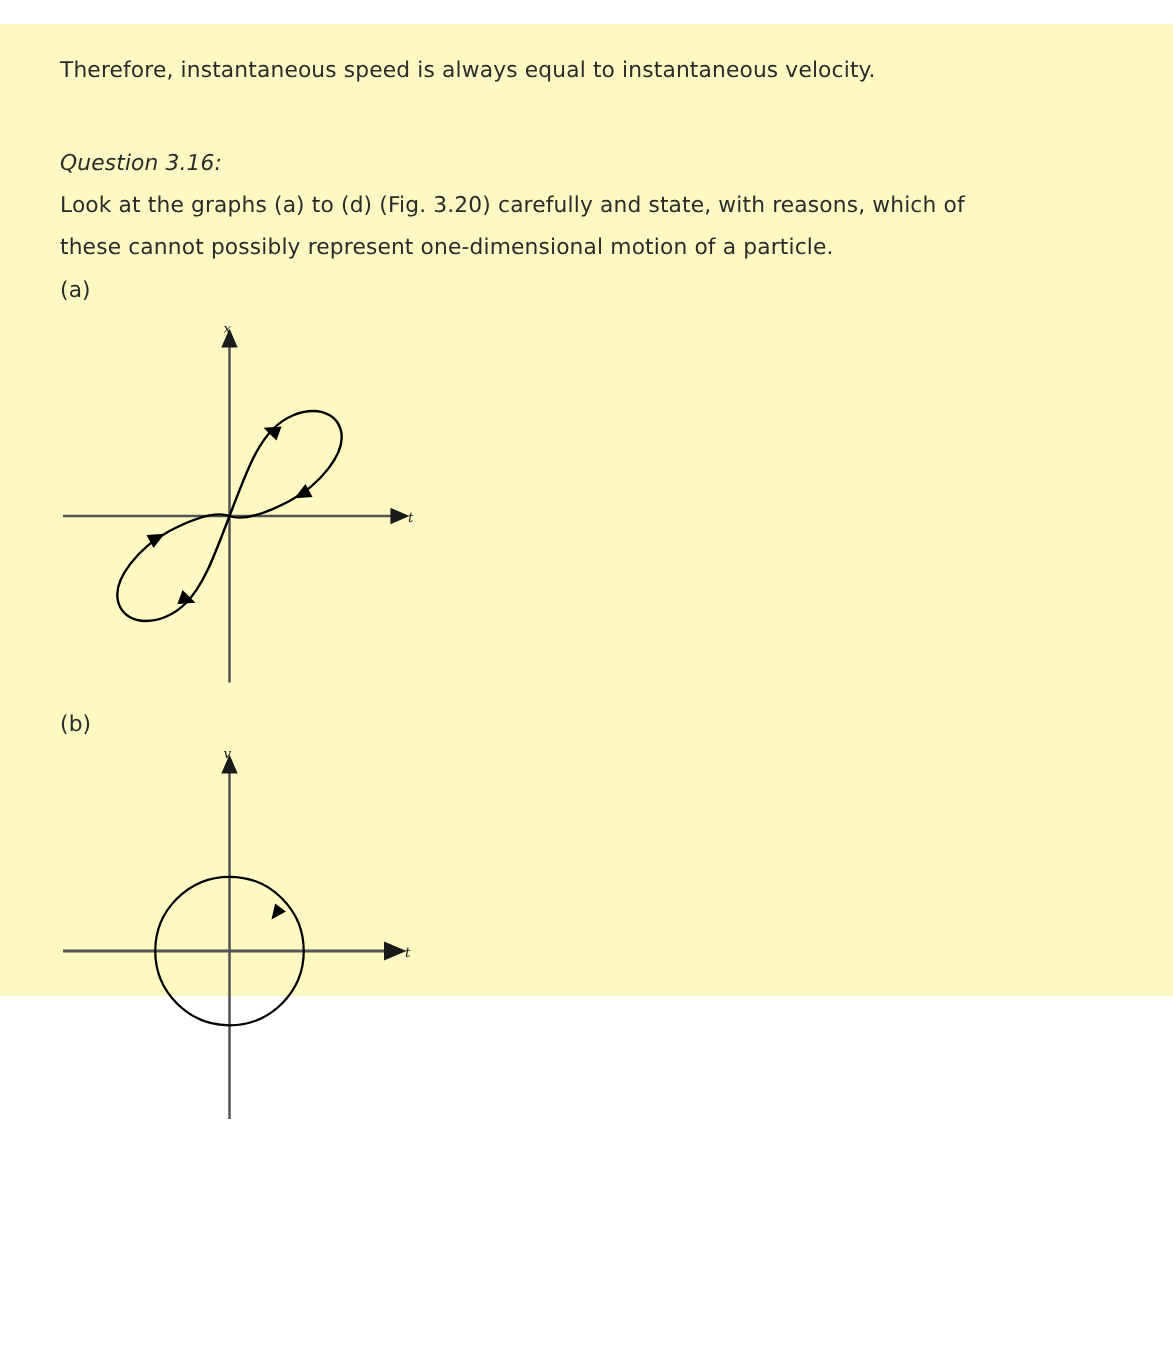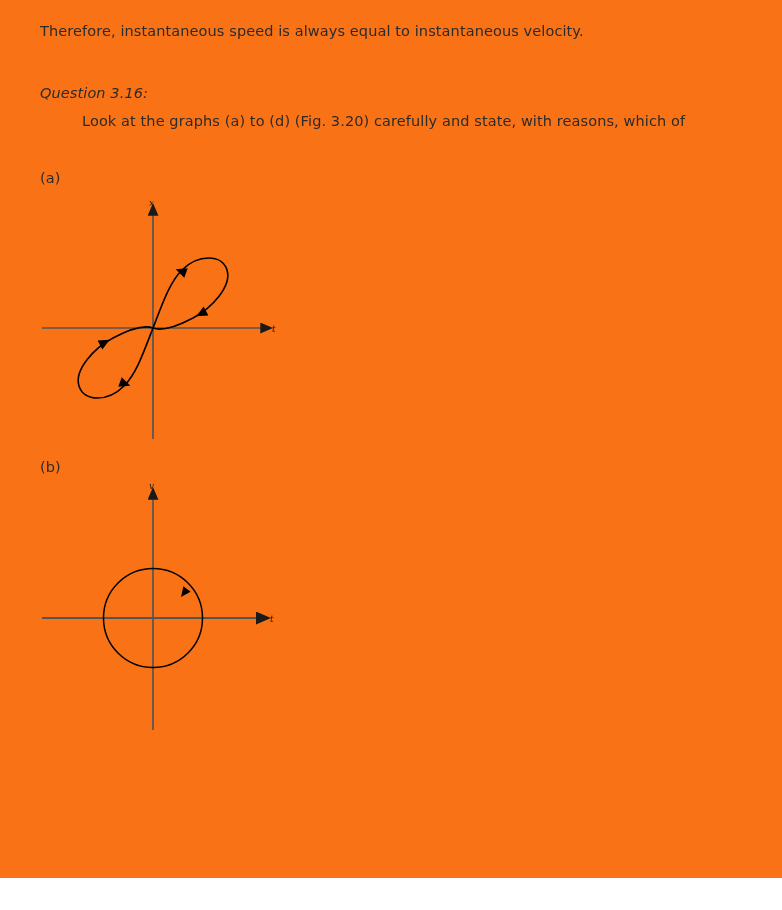--- a/index.html
+++ b/index.html
@@ -11,37 +11,37 @@
     width: 782px;
     height: 910px;
     position: relative;
     font-family: "DejaVu Sans", sans-serif;
     color: #231f20;
     overflow: hidden;
   }
   .page {
     position: absolute;
     left: 0;
-    top: 0;
+    top: 16px;
     width: 782px;
-    height: 878px;
-    background: #f97316;
+    height: 648px;
+    background: #fef9c3;
   }
   .text-block {
     position: absolute;
     left: 40px;
     font-size: 14.5px;
     line-height: 28px;
     color: #2b2b2b;
     letter-spacing: 0.1px;
     white-space: nowrap;
   }
   .intro-line   { top: 17px; }
   .question-id  { top: 79px; font-style: italic; }
-  .prompt-1     { top: 107px; margin-left: 42px; }
+  .prompt-1     { top: 107px; }
   .prompt-2     { top: 135px; }
   .label-a      { top: 164px; }
   .label-b      { top: 453px; }
 
   .figure {
     position: absolute;
     left: 30px;
   }
   .figure-a { top: 190px; width: 280px; height: 260px; }
   .figure-b { top: 472px; width: 280px; height: 265px; }
@@ -58,20 +58,21 @@
 <body>
 
 <div class="page">
 
   <div class="text-block intro-line">Therefore, instantaneous speed is always equal to instantaneous velocity.</div>
 
   <div class="text-block question-id">Question 3.16:</div>
 
   <div class="text-block prompt-1">Look at the graphs (a) to (d) (Fig. 3.20) carefully and state, with reasons, which of</div>
 
+  <div class="text-block prompt-2">these cannot possibly represent one-dimensional motion of a particle.</div>
 
   <div class="text-block label-a">(a)</div>
 
   <div class="figure figure-a">
     <svg width="280" height="260" viewBox="0 0 280 260">
       <defs>
         <marker id="axArrowA" markerWidth="9" markerHeight="9" refX="1" refY="3.2" orient="auto">
           <path d="M0,0 L7.5,3.2 L0,6.4 z" fill="#1a1a1a"></path>
         </marker>
       </defs>

